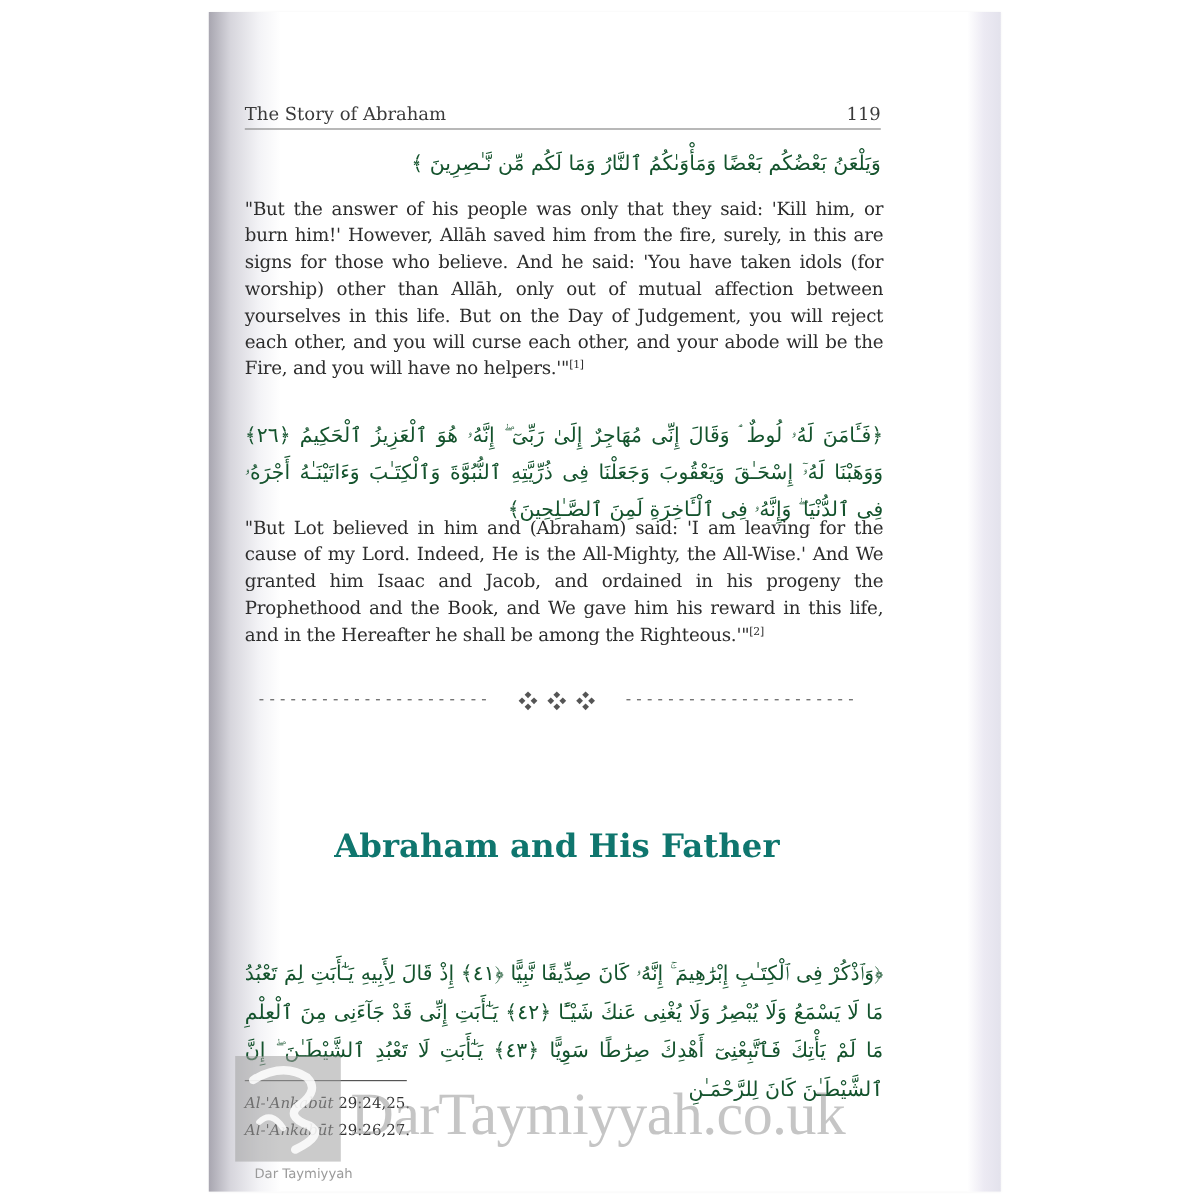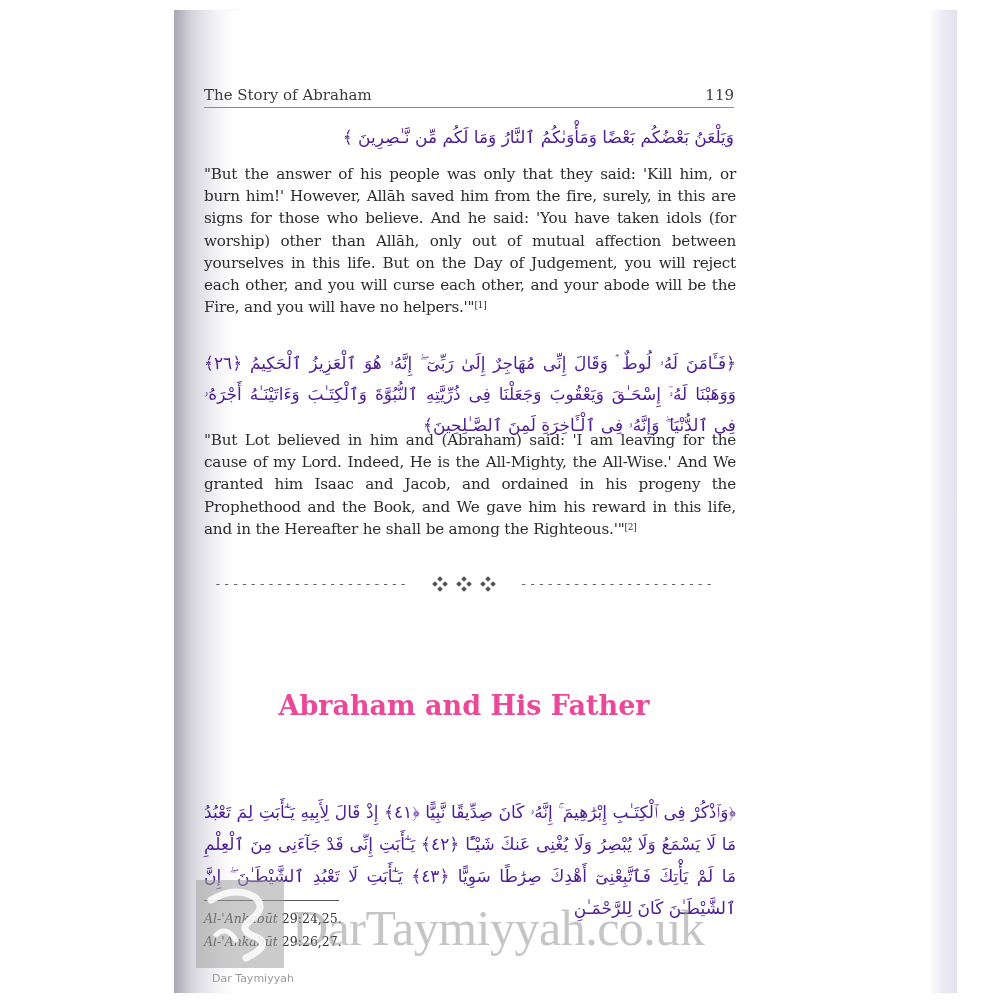--- a/index.html
+++ b/index.html
@@ -2,41 +2,41 @@
 <html><head>
 <meta charset="utf-8">
 <style>
   html, body { margin: 0; padding: 0; }
   body {
     width: 1000px; height: 1000px; position: relative; overflow: hidden;
     background: #ffffff;
     font-family: "DejaVu Serif", serif;
   }
   .page {
-    position: absolute; left: 174px; top: 10px; width: 783px; height: 983px;
+    position: absolute; left: 174px; top: 10px; width: 660px; height: 983px;
     background: #ffffff;
     box-shadow: 0 0 2px rgba(0,0,0,0.05);
   }
   .page-gutter {
     position: absolute; left: 0; top: 0; width: 60px; height: 100%;
     background: linear-gradient(to right, #a8a6b0 0%, #d6d5dc 30%, #f3f3f6 70%, #ffffff 100%);
   }
   .page-right-edge {
     position: absolute; right: 0; top: 0; width: 28px; height: 100%;
     background: linear-gradient(to right, #ffffff 0%, #eceaf3 50%, #e3e2ec 100%);
   }
   .running-head {
     position: absolute; left: 30px; top: 76px; width: 530px;
     display: flex; justify-content: space-between; align-items: baseline;
     font-family: "DejaVu Serif", serif; font-size: 15px; color: #3a3a3a;
     border-bottom: 1px solid #8a8a8a; padding-bottom: 3px;
   }
   .arabic {
     position: absolute; direction: rtl; text-align: justify;
-    font-family: "DejaVu Sans", sans-serif; color: #4c1d95;
+    font-family: "DejaVu Sans", sans-serif; color: #14532d;
     font-size: 17px; line-height: 30px;
   }
   .body-text {
     position: absolute; left: 30px; width: 532px;
     font-family: "DejaVu Serif", serif; font-size: 15.2px; line-height: 22.2px;
     color: #2c2c2c; text-align: justify; letter-spacing: -0.2px;
   }
   .body-text sup { font-size: 9px; vertical-align: top; position: relative; top: -2px; }
   .ornament-row {
     position: absolute; left: 40px; top: 566px; width: 500px;
@@ -44,21 +44,21 @@
     color: #555; font-size: 14px;
   }
   .dashes { letter-spacing: 1px; color: #666; font-family: "DejaVu Sans Mono", monospace; font-size: 13px; }
   .ornaments { display: flex; gap: 10px; }
   .diamond-cluster { width: 14px; height: 14px; position: relative; }
   .diamond-cluster span {
     position: absolute; width: 4px; height: 4px; background: #555; transform: rotate(45deg);
   }
   .section-heading {
     position: absolute; left: 0; top: 680px; width: 580px; text-align: center;
-    font-family: "DejaVu Serif", serif; font-weight: bold; font-size: 27px; color: #ec4899;
+    font-family: "DejaVu Serif", serif; font-weight: bold; font-size: 27px; color: #0f766e;
   }
   .footnote-rule {
     position: absolute; left: 30px; top: 890px; width: 135px; border-top: 1px solid #555;
   }
   .footnotes {
     position: absolute; left: 30px; top: 897px;
     font-family: "DejaVu Serif", serif; font-size: 12.5px; line-height: 23px; color: #333;
   }
   .footnotes i { }
   .watermark-logo {

